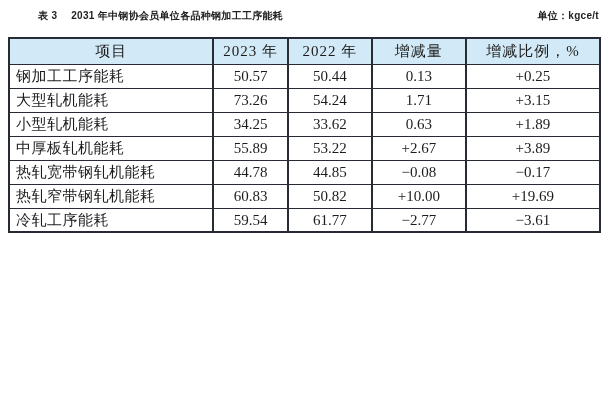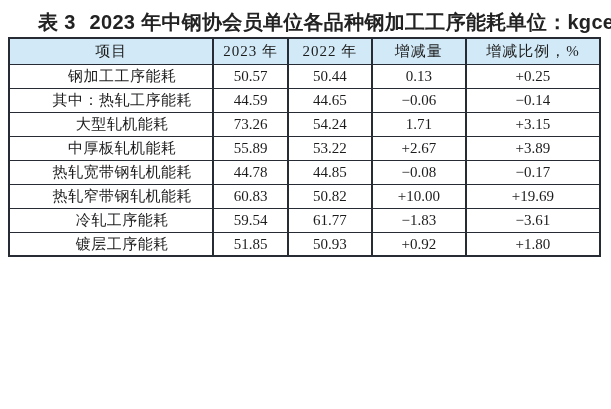--- a/index.html
+++ b/index.html
@@ -19,21 +19,21 @@
     font-family: "Liberation Serif", "DejaVu Serif", serif;
     color: var(--text);
   }
   .title-bar {
     display: flex;
     justify-content: space-between;
     align-items: baseline;
     padding: 9px 12px 0 38px;
     font-family: "Liberation Sans", "DejaVu Sans", sans-serif;
     font-weight: 700;
-    font-size: 20px;
+    font-size: 10px;
     color: #222;
     letter-spacing: 0.3px;
     white-space: nowrap;
   }
   .title-left { display: inline-flex; gap: 14px; }
   table.data {
     position: absolute;
     left: 8px;
     top: 37px;
     width: 593px;
@@ -56,37 +56,37 @@
     overflow: hidden;
     white-space: nowrap;
   }
   table.data thead th {
     background: var(--header_bg);
     font-weight: 400;
     height: 26px;
     letter-spacing: 1px;
   }
   table.data td.item {
-    text-align: center;
-    padding-left: 24px;
+    text-align: left;
+    padding-left: 6px;
     letter-spacing: 0.5px;
   }
   table.data td.num {
     font-family: "Liberation Serif", "DejaVu Serif", serif;
   }
 </style>
 </head>
 <body>
 
 <div class="page">
 
   <div class="title-bar">
     <span class="title-left">
       <span>表 3</span>
-      <span>2023 年中钢协会员单位各品种钢加工工序能耗</span>
+      <span>2031 年中钢协会员单位各品种钢加工工序能耗</span>
     </span>
     <span>单位：kgce/t</span>
   </div>
 
   <table class="data">
     <colgroup>
       <col style="width:34.6%">
       <col style="width:12.6%">
       <col style="width:14.2%">
       <col style="width:15.9%">
@@ -103,32 +103,32 @@
     </thead>
     <tbody>
       <tr>
         <td class="item">钢加工工序能耗</td>
         <td class="num">50.57</td>
         <td class="num">50.44</td>
         <td class="num">0.13</td>
         <td class="num">+0.25</td>
       </tr>
       <tr>
-        <td class="item">其中：热轧工序能耗</td>
-        <td class="num">44.59</td>
-        <td class="num">44.65</td>
-        <td class="num">−0.06</td>
-        <td class="num">−0.14</td>
-      </tr>
-      <tr>
         <td class="item">大型轧机能耗</td>
         <td class="num">73.26</td>
         <td class="num">54.24</td>
         <td class="num">1.71</td>
         <td class="num">+3.15</td>
+      </tr>
+      <tr>
+        <td class="item">小型轧机能耗</td>
+        <td class="num">34.25</td>
+        <td class="num">33.62</td>
+        <td class="num">0.63</td>
+        <td class="num">+1.89</td>
       </tr>
       <tr>
         <td class="item">中厚板轧机能耗</td>
         <td class="num">55.89</td>
         <td class="num">53.22</td>
         <td class="num">+2.67</td>
         <td class="num">+3.89</td>
       </tr>
       <tr>
         <td class="item">热轧宽带钢轧机能耗</td>
@@ -141,25 +141,18 @@
         <td class="item">热轧窄带钢轧机能耗</td>
         <td class="num">60.83</td>
         <td class="num">50.82</td>
         <td class="num">+10.00</td>
         <td class="num">+19.69</td>
       </tr>
       <tr>
         <td class="item">冷轧工序能耗</td>
         <td class="num">59.54</td>
         <td class="num">61.77</td>
-        <td class="num">−1.83</td>
+        <td class="num">−2.77</td>
         <td class="num">−3.61</td>
-      </tr>
-      <tr>
-        <td class="item">镀层工序能耗</td>
-        <td class="num">51.85</td>
-        <td class="num">50.93</td>
-        <td class="num">+0.92</td>
-        <td class="num">+1.80</td>
       </tr>
     </tbody>
   </table>
 </div>
 
 </body></html>

